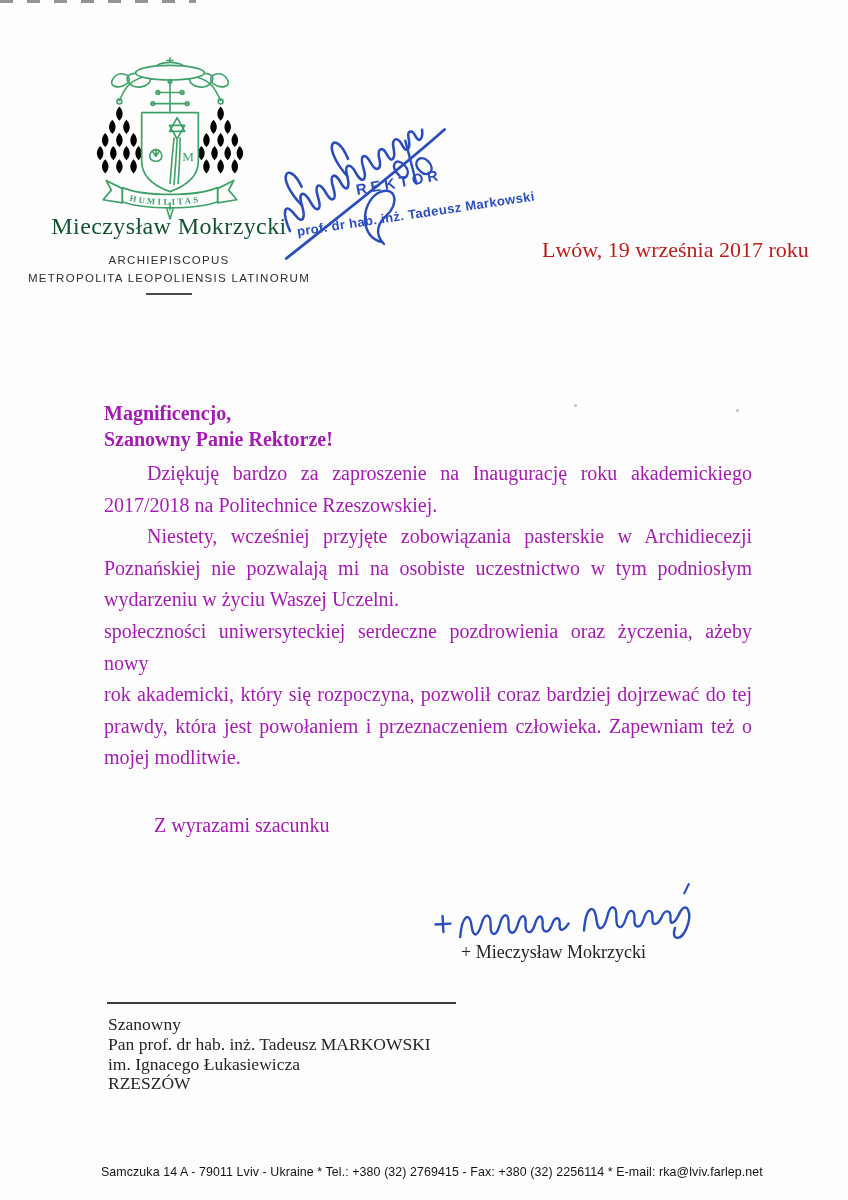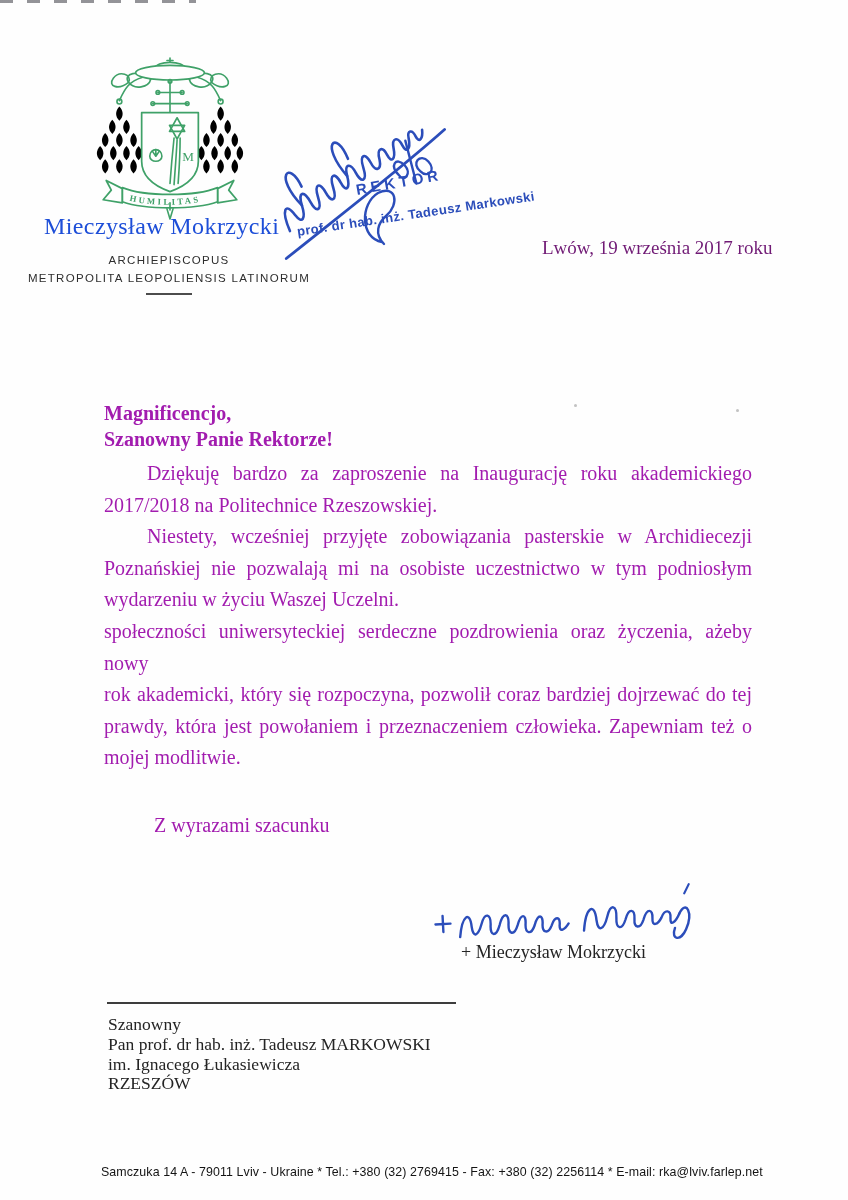--- a/index.html
+++ b/index.html
@@ -7,40 +7,40 @@
   .page{position:relative;width:848px;height:1200px;background:#fefefe;
         font-family:"Liberation Serif","DejaVu Serif",serif;color:#1d1d1d;}
 
   
   .scan-smudge{position:absolute;left:0;top:0;width:196px;height:3px;
     background:repeating-linear-gradient(90deg,#3c3c44 0 13px,transparent 13px 27px);
     opacity:.55;}
 
   
   .crest{position:absolute;left:94px;top:56px;width:152px;height:164px;}
-  .lh-name{position:absolute;left:44px;top:213px;width:250px;text-align:left;
-    font-size:24px;letter-spacing:.4px;color:#1d4ed8;}
+  .lh-name{position:absolute;left:44px;top:213px;width:250px;text-align:center;
+    font-size:24px;letter-spacing:.4px;color:#14532d;}
   .lh-sub{position:absolute;left:20px;width:298px;text-align:center;
     font-family:"Liberation Sans","DejaVu Sans",sans-serif;
     font-size:11.5px;letter-spacing:1.3px;color:#2e2e2e;}
   .lh-sub1{top:254px;}
   .lh-sub2{top:272px;}
   .lh-rule{position:absolute;left:146px;top:293px;width:46px;height:2px;background:#4c4c4c;}
   .annotation-svg{position:absolute;left:264px;top:56px;width:300px;height:205px;overflow:visible;}
   .stamp-rektor{position:absolute;left:356px;top:181px;
     font-family:"Liberation Sans","DejaVu Sans",sans-serif;font-weight:bold;
     font-size:15px;letter-spacing:4px;color:#2b4dba;
     transform:rotate(-10deg);transform-origin:left center;}
   .stamp-name{position:absolute;left:297px;top:224px;
     font-family:"Liberation Sans","DejaVu Sans",sans-serif;font-weight:bold;
     font-size:13px;letter-spacing:.4px;color:#2b4dba;
     transform:rotate(-8.5deg);transform-origin:left center;}
   .paraph-svg{position:absolute;left:348px;top:186px;width:86px;height:64px;overflow:visible;}
 
-  .date-line{position:absolute;left:542px;top:237px;font-size:19px;color:#701a75;}
+  .date-line{position:absolute;left:542px;top:237px;font-size:22px;color:#b91c1c;}
 
   
   .letter-body{position:absolute;left:104px;top:400px;width:648px;font-size:20px;color:#a21caf;}
   .sal{font-weight:bold;line-height:26px;}
   .bl{line-height:31.6px;text-align:justify;text-align-last:justify;}
   .bl.first{text-indent:43px;}
   .bl.last{text-align:left;text-align-last:left;}
   .closing{margin-top:36px;line-height:31.6px;text-indent:50px;}
 
   

